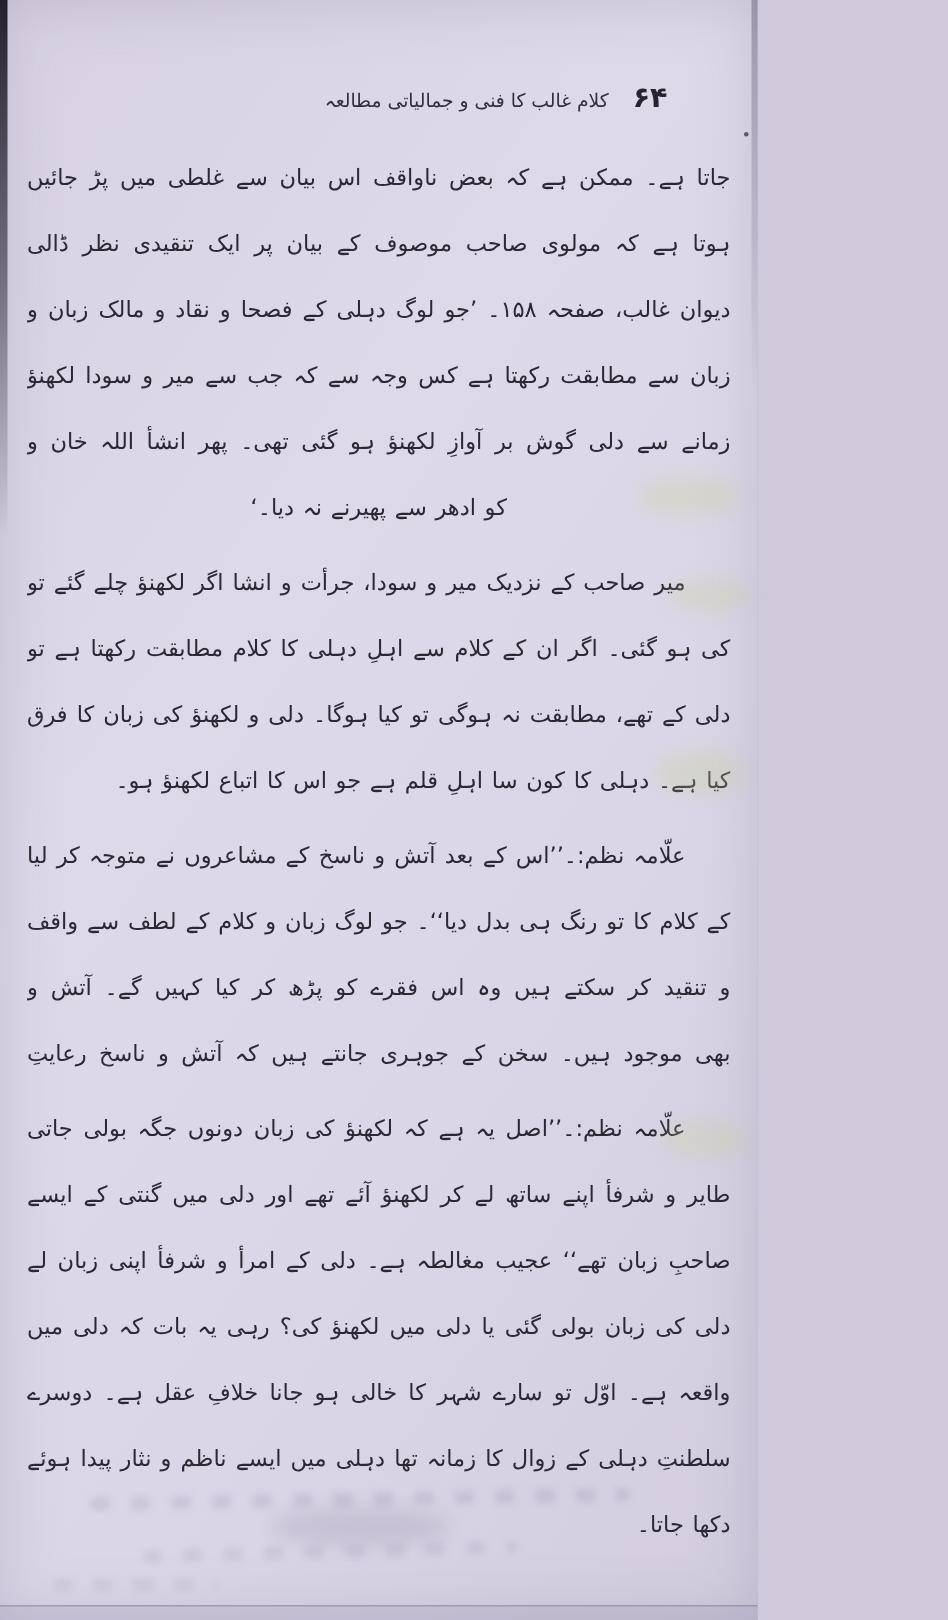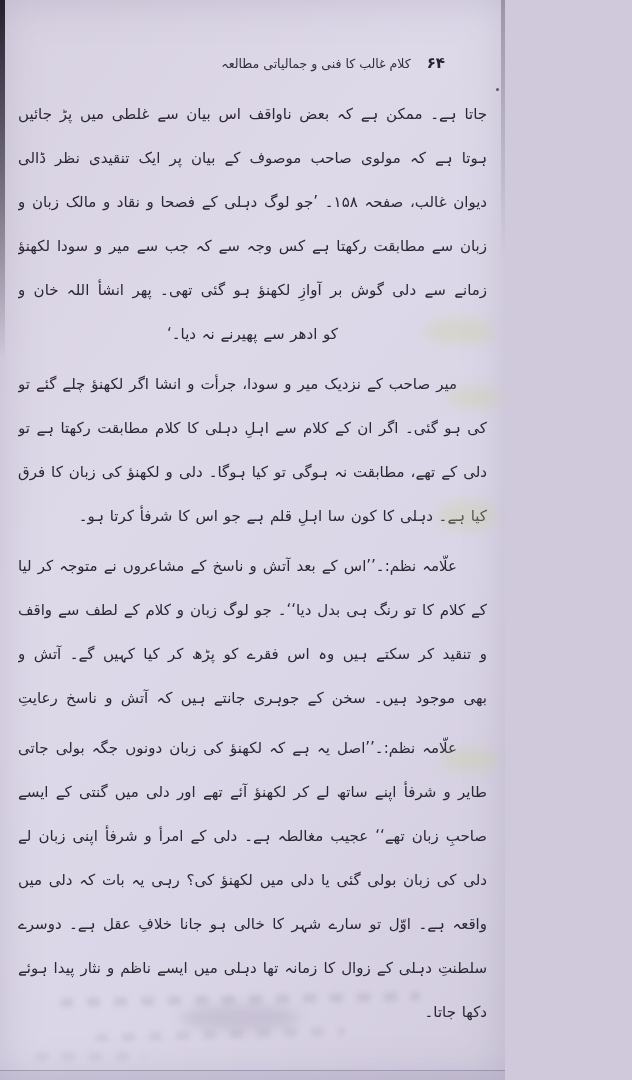--- a/index.html
+++ b/index.html
@@ -27,21 +27,21 @@
   .ghost-line{position:absolute;height:9px;filter:blur(2.5px);opacity:.5;
     background:repeating-linear-gradient(90deg,rgba(125,115,148,.35) 0 13px,rgba(125,115,148,0) 13px 27px);
     border-radius:4px;}
   .dot-artifact{position:absolute;width:3px;height:3px;border-radius:50%;background:rgba(40,35,50,.7);}
   
   .page-header{
     padding:54px 60px 0 0;
     display:flex;justify-content:flex-end;align-items:baseline;gap:16px;
   }
   .page-title{font-size:12.5px;color:#322e3b;letter-spacing:0;}
-  .page-number{font-size:15px;font-weight:bold;color:#26222e;}
+  .page-number{font-size:19px;font-weight:bold;color:#26222e;}
   
   .body-text{
     direction:rtl;
     padding:20px 18px 0 18px;
   }
   .para + .para{margin-top:6px;}
   .line{
     height:44px;line-height:44px;font-size:15px;
     overflow:hidden;
     text-align:justify;
@@ -70,21 +70,21 @@
       <div class="line">دیوان غالب، صفحہ ۱۵۸۔ ’جو لوگ دہلی کے فصحا و نقاد و مالک زبان و قلم ہیں ان کا کلام لکھنؤ کی</div>
       <div class="line">زبان سے مطابقت رکھتا ہے کس وجہ سے کہ جب سے میر و سودا لکھنؤ میں آ کر رہ پڑے اسی</div>
       <div class="line">زمانے سے دلی گوش بر آوازِ لکھنؤ ہو گئی تھی۔ پھر انشأ اللہ خان و جرأت کے کلام نے ان کی توجہ</div>
       <div class="line centerline">کو ادھر سے پھیرنے نہ دیا۔‘</div>
     </div>
 
     <div class="para">
       <div class="line indent">میر صاحب کے نزدیک میر و سودا، جرأت و انشا اگر لکھنؤ چلے گئے تو ان کی زبان بھی لکھنؤ</div>
       <div class="line">کی ہو گئی۔ اگر ان کے کلام سے اہلِ دہلی کا کلام مطابقت رکھتا ہے تو وجہ ظاہر ہے کہ یہ لوگ خود</div>
       <div class="line">دلی کے تھے، مطابقت نہ ہوگی تو کیا ہوگا۔ دلی و لکھنؤ کی زبان کا فرق ہم نے مختصر طور پر بیان</div>
-      <div class="line endline">کیا ہے۔ دہلی کا کون سا اہلِ قلم ہے جو اس کا شرفأ کرتا ہو۔</div>
+      <div class="line endline">کیا ہے۔ دہلی کا کون سا اہلِ قلم ہے جو اس کا اتباع لکھنؤ ہو۔</div>
     </div>
 
     <div class="para">
       <div class="line indent">علّامہ نظم:۔’’اس کے بعد آتش و ناسخ کے مشاعروں نے متوجہ کر لیا بلکہ شاہ نصیر و ذوق</div>
       <div class="line">کے کلام کا تو رنگ ہی بدل دیا‘‘۔ جو لوگ زبان و کلام کے لطف سے واقف ہیں اور اس میں تمیز</div>
       <div class="line">و تنقید کر سکتے ہیں وہ اس فقرے کو پڑھ کر کیا کہیں گے۔ آتش و ناسخ، نصیر و ذوق کے کلام اب</div>
       <div class="line">بھی موجود ہیں۔ سخن کے جوہری جانتے ہیں کہ آتش و ناسخ رعایتِ لفظی کی بندشوں میں پھنس کر</div>
     </div>
 
     <div class="para">

